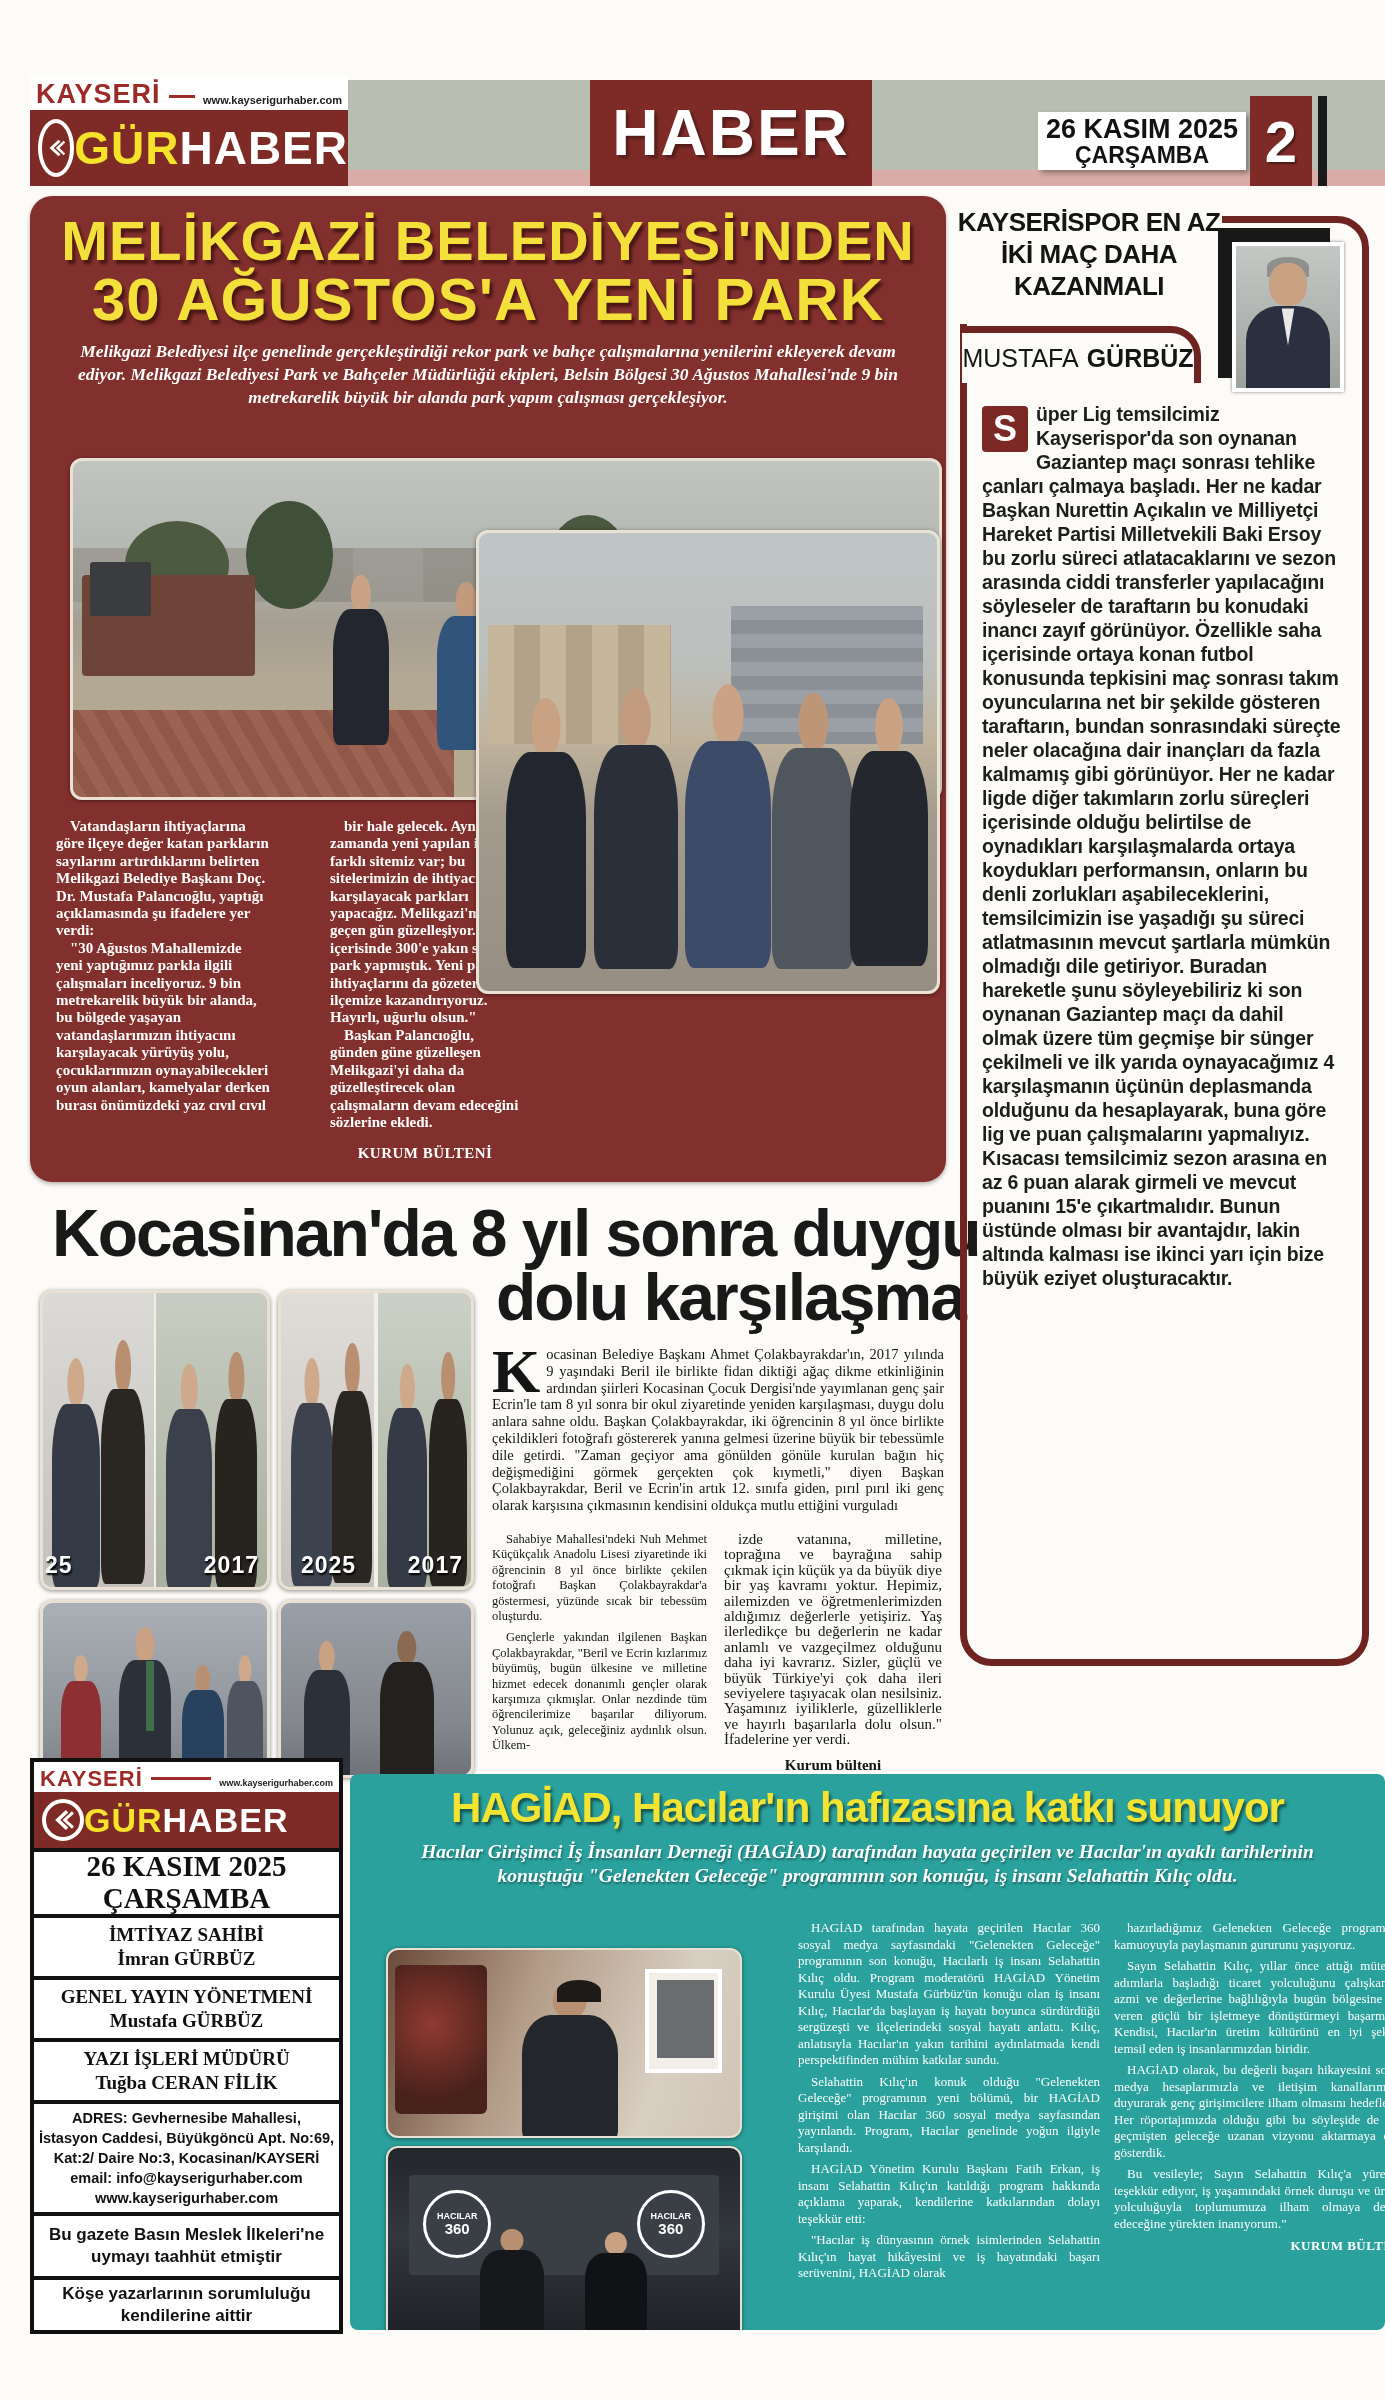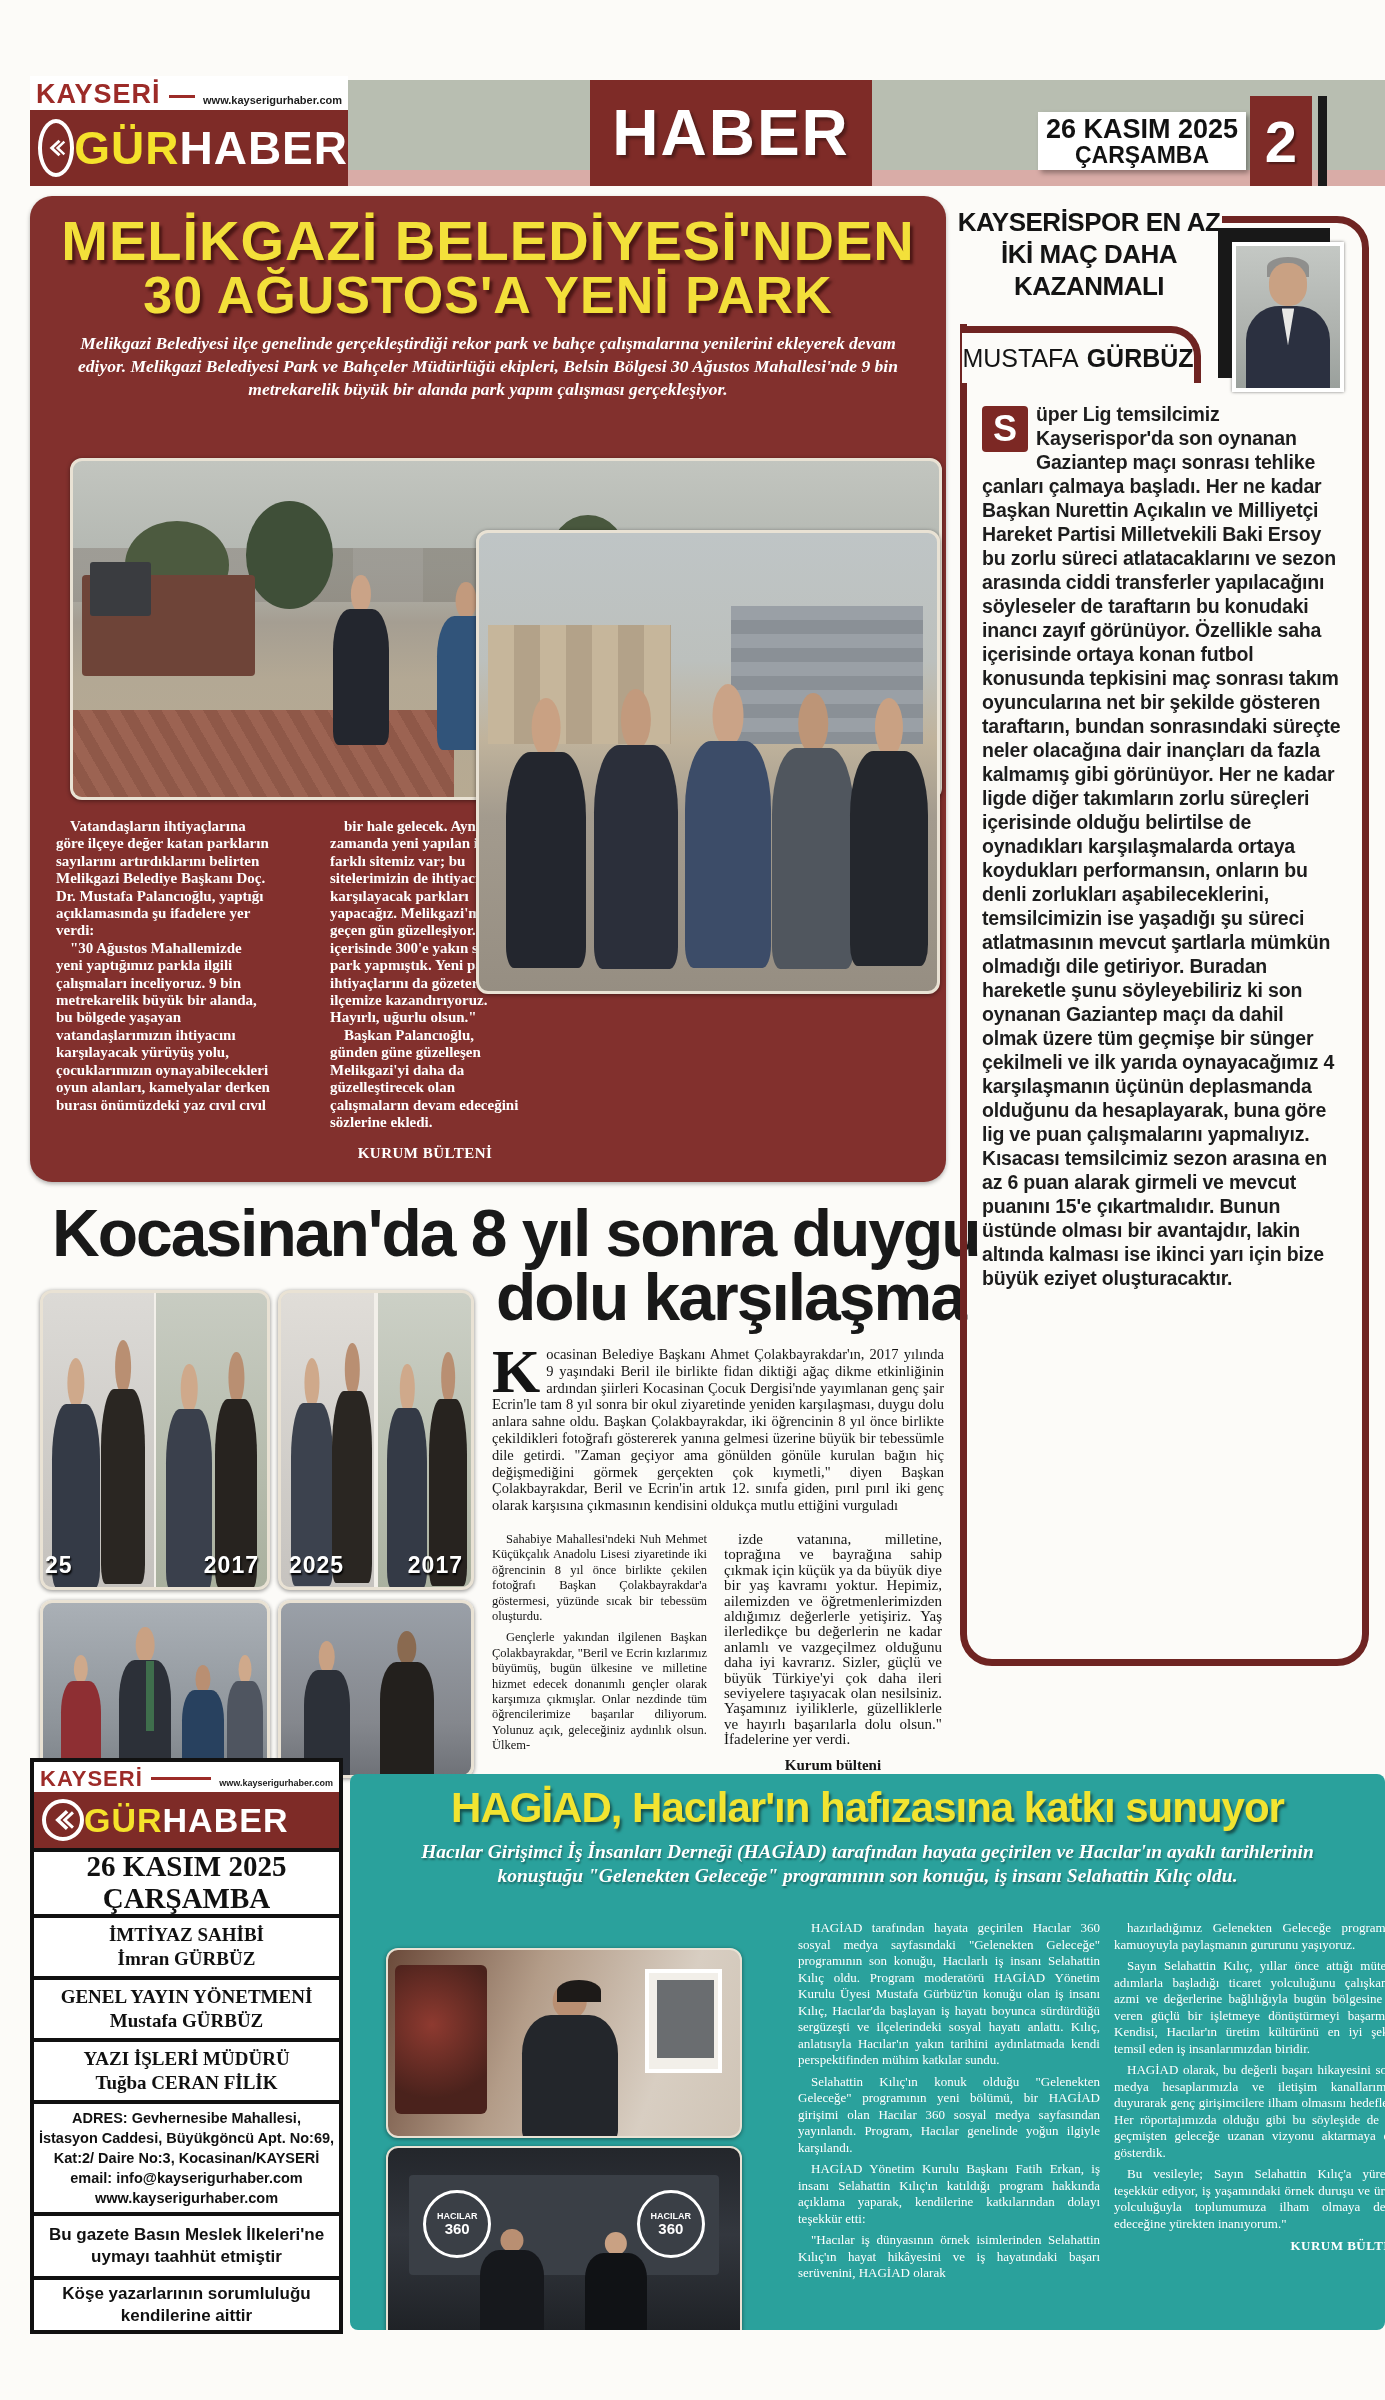--- a/index.html
+++ b/index.html
@@ -119,21 +119,21 @@
     <span style="font-size:27px;">26 KASIM 2025</span>
     <span style="font-size:23px;">ÇARŞAMBA</span>
   </div>
   <div class="abs maroon pagenum" style="left:1250px;top:96px;width:62px;height:90px;">
     <span>2</span>
   </div>
   <div class="abs" style="left:1318px;top:96px;width:9px;height:90px;background:#1a1a1a;"></div>
 
   <div class="redbox" style="left:30px;top:196px;width:916px;height:986px;">
     <div class="m-title" style="margin-top:16px;font-size:56px;">MELİKGAZİ BELEDİYESİ'NDEN</div>
-    <div class="m-title" style="font-size:52px;">30 AĞUSTOS'A YENİ PARK</div>
+    <div class="m-title" style="font-size:60px;">30 AĞUSTOS'A YENİ PARK</div>
     <div class="m-lead" style="margin:10px 38px 0 38px;">Melikgazi Belediyesi ilçe genelinde gerçekleştirdiği rekor park ve bahçe çalışmalarına yenilerini ekleyerek devam ediyor. Melikgazi Belediyesi Park ve Bahçeler Müdürlüğü ekipleri, Belsin Bölgesi 30 Ağustos Mahallesi'nde 9 bin metrekarelik büyük bir alanda park yapım çalışması gerçekleşiyor.</div>
 
     <div class="photo" style="left:40px;top:234px;width:872px;height:342px;background:linear-gradient(180deg,#c2c5bf 0%,#b2b6b0 32%,#a59e92 48%,#b3a894 65%,#b7aa92 100%);">
       <div style="position:absolute;left:0;top:26%;width:100%;height:16%;background:repeating-linear-gradient(90deg,#97938c 0 70px,#8b877e 70px 140px);opacity:.75;"></div>
       <div style="position:absolute;left:6%;top:18%;width:12%;height:26%;background:#4c5a3f;border-radius:50%;"></div>
       <div style="position:absolute;left:20%;top:12%;width:10%;height:32%;background:#3f4f38;border-radius:50%;"></div>
       <div style="position:absolute;left:55%;top:16%;width:9%;height:26%;background:#49583e;border-radius:50%;"></div>
       <div style="position:absolute;left:1%;top:34%;width:20%;height:30%;background:#6e4438;border-radius:4px;"></div>
       <div style="position:absolute;left:2%;top:30%;width:7%;height:16%;background:#3a3c40;border-radius:3px;"></div>
       <div style="position:absolute;left:0;bottom:0;width:44%;height:26%;background:repeating-linear-gradient(60deg,#9c6352 0 12px,#8f5848 12px 24px);"></div>
@@ -255,21 +255,21 @@
         <i class="bd" style="background:#2a2622"></i>
       </div>
     <div class="fig" style="left:56%;top:24%;width:40px;height:224px;">
         <i class="hd" style="background:#cfa98b"></i>
         <i class="bd" style="background:#343a46"></i>
       </div>
     <div class="fig" style="left:78%;top:20%;width:38px;height:234px;">
         <i class="hd" style="background:#b98f72"></i>
         <i class="bd" style="background:#27231f"></i>
       </div>
-    <span class="yr" style="left:8px;">2025</span>
+    <span class="yr" style="left:20px;">2025</span>
     <span class="yr" style="right:8px;">2017</span>
   </div>
 
   <div class="photo" style="left:40px;top:1572px;width:230px;height:178px;background:linear-gradient(180deg,#aab0b6,#8e949a 70%,#7d8389);">
     <div class="fig" style="left:8%;top:30%;width:40px;height:130px;">
         <i class="hd" style="background:#cfa98b"></i>
         <i class="bd" style="background:#8e2f33"></i>
       </div>
     <div class="fig" style="left:34%;top:14%;width:52px;height:164px;">
         <i class="hd" style="background:#c9a183"></i>

